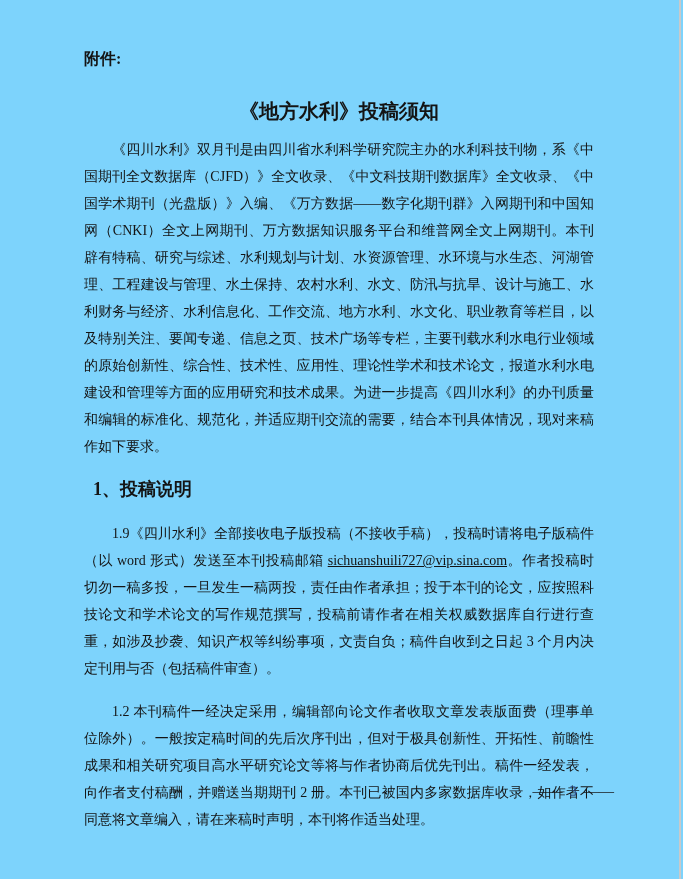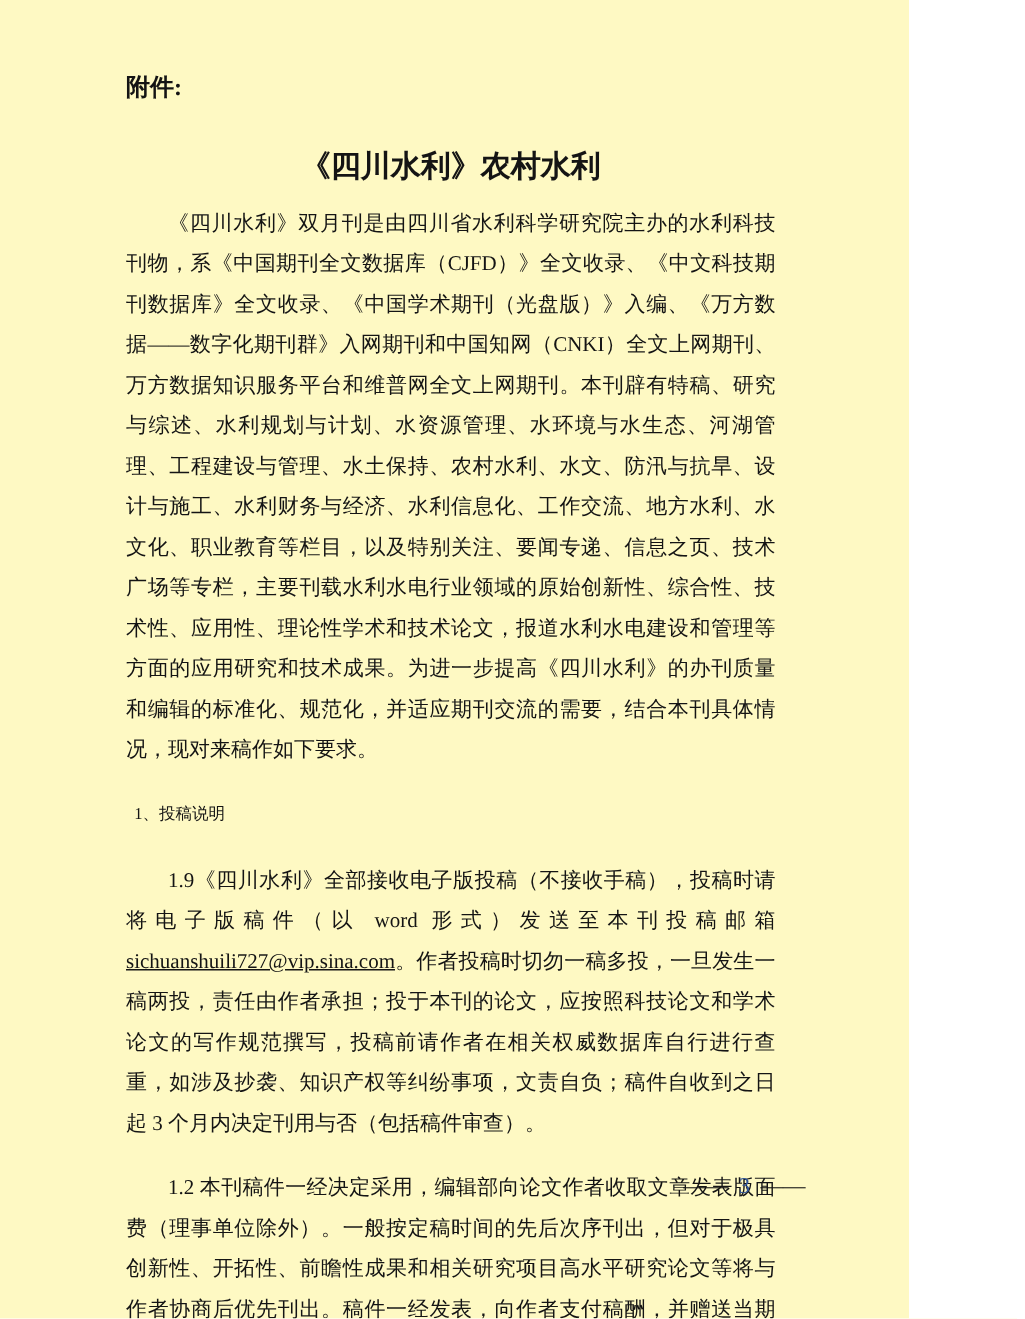--- a/index.html
+++ b/index.html
@@ -2,23 +2,23 @@
 <html><head>
 <meta charset="utf-8">
 <style>
   html, body {
     margin: 0;
     padding: 0;
     background: #ffffff;
   }
   .page {
     position: relative;
-    width: 606px;
+    width: 683px;
     height: 879px;
-    background: #fef9c3;
+    background: #7dd3fc;
     overflow: hidden;
     font-family: "Liberation Serif", "DejaVu Serif", serif;
     color: #141414;
   }
   .scan-edge {
     position: absolute;
     top: 0;
     bottom: 0;
     left: 679px;
     width: 2px;
@@ -50,22 +50,22 @@
     margin-top: 16px;
   }
   .intro { margin-top: 12px; }
   .item11 { margin-top: 17px; }
   .line {
     text-indent: 2em;
     margin-top: 13px;
   }
   .heading {
     margin-top: 16px;
-    font-weight: normal;
-    font-size: 11px;
+    font-weight: bold;
+    font-size: 18px;
     text-indent: 0.5em;
   }
   .u { text-decoration: underline; }
   .page-footer {
     position: absolute;
     top: 781px;
     right: 69px;
     font-size: 15px;
     line-height: 20px;
     color: #141414;
@@ -75,21 +75,21 @@
     margin: 0 7px;
     font-weight: normal;
   }
 </style>
 </head>
 <body>
 
 <div class="page">
   <div class="content">
     <div class="attachment-label">附件:</div>
-    <div class="doc-title">《四川水利》农村水利</div>
+    <div class="doc-title">《地方水利》投稿须知</div>
     <div class="doc-body">
         <div class="block paragraph intro"><span>《四川水利》双月刊是由四川省水利科学研究院主办的水利科技刊物，系《中国期刊全文数据库（CJFD）》全文收录、《中文科技期刊数据库》全文收录、《中国学术期刊（光盘版）》入编、《万方数据——数字化期刊群》入网期刊和中国知网（CNKI）全文上网期刊、万方数据知识服务平台和维普网全文上网期刊。本刊辟有特稿、研究与综述、水利规划与计划、水资源管理、水环境与水生态、河湖管理、工程建设与管理、水土保持、农村水利、水文、防汛与抗旱、设计与施工、水利财务与经济、水利信息化、工作交流、地方水利、水文化、职业教育等栏目，以及特别关注、要闻专递、信息之页、技术广场等专栏，主要刊载水利水电行业领域的原始创新性、综合性、技术性、应用性、理论性学术和技术论文，报道水利水电建设和管理等方面的应用研究和技术成果。为进一步提高《四川水利》的办刊质量和编辑的标准化、规范化，并适应期刊交流的需要，结合本刊具体情况，现对来稿作如下要求。</span></div>
         <div class="block heading"><span>1、投稿说明</span></div>
         <div class="block paragraph item11"><span>1.9《四川水利》全部接收电子版投稿（不接收手稿），投稿时请将电子版稿件（以 word 形式）发送至本刊投稿邮箱 </span><span class="u">sichuanshuili727@vip.sina.com</span><span>。作者投稿时切勿一稿多投，一旦发生一稿两投，责任由作者承担；投于本刊的论文，应按照科技论文和学术论文的写作规范撰写，投稿前请作者在相关权威数据库自行进行查重，如涉及抄袭、知识产权等纠纷事项，文责自负；稿件自收到之日起 3 个月内决定刊用与否（包括稿件审查）。</span></div>
         <div class="block paragraph"><span>1.2 本刊稿件一经决定采用，编辑部向论文作者收取文章发表版面费（理事单位除外）。一般按定稿时间的先后次序刊出，但对于极具创新性、开拓性、前瞻性成果和相关研究项目高水平研究论文等将与作者协商后优先刊出。稿件一经发表，向作者支付稿酬，并赠送当期期刊 2 册。本刊已被国内多家数据库收录，如作者不同意将文章编入，请在来稿时声明，本刊将作适当处理。</span></div>
       </div>
   </div>
 
   <div class="page-footer">
     <span class="dash">——</span><span class="page-num" style="color: rgb(47, 84, 150);">3</span><span class="dash">——</span>

